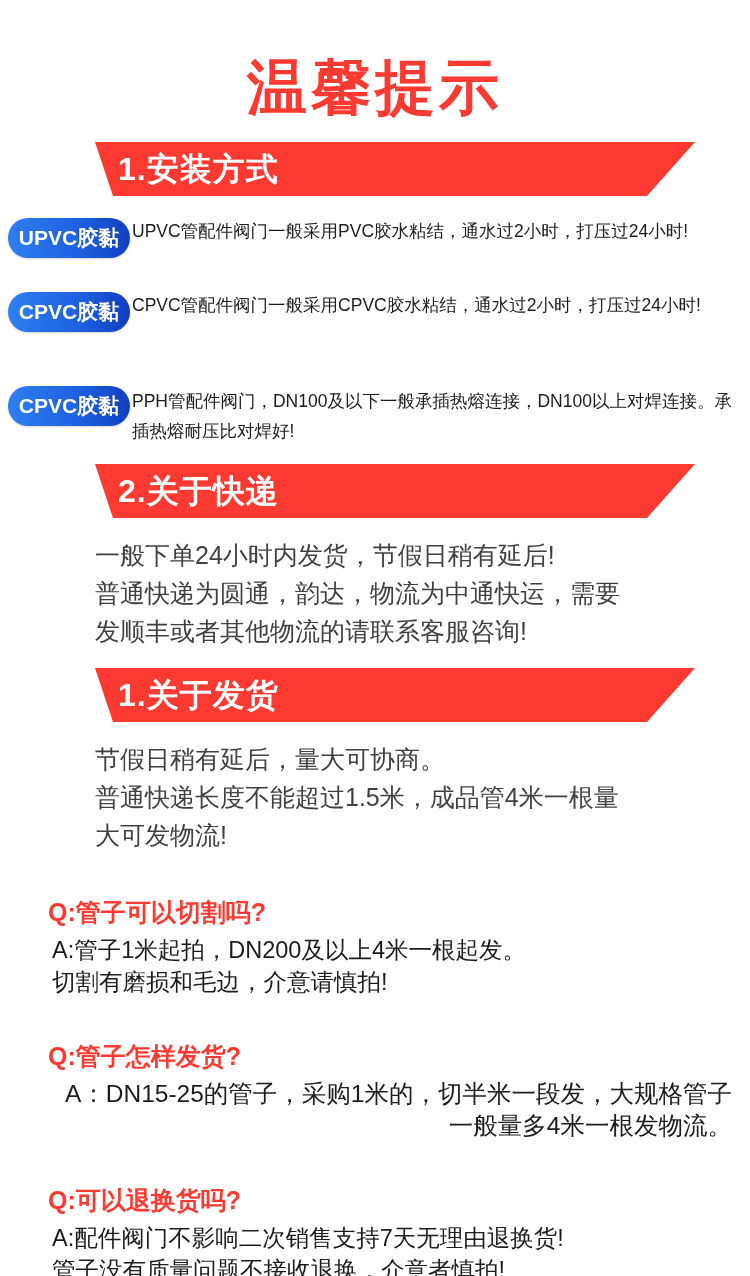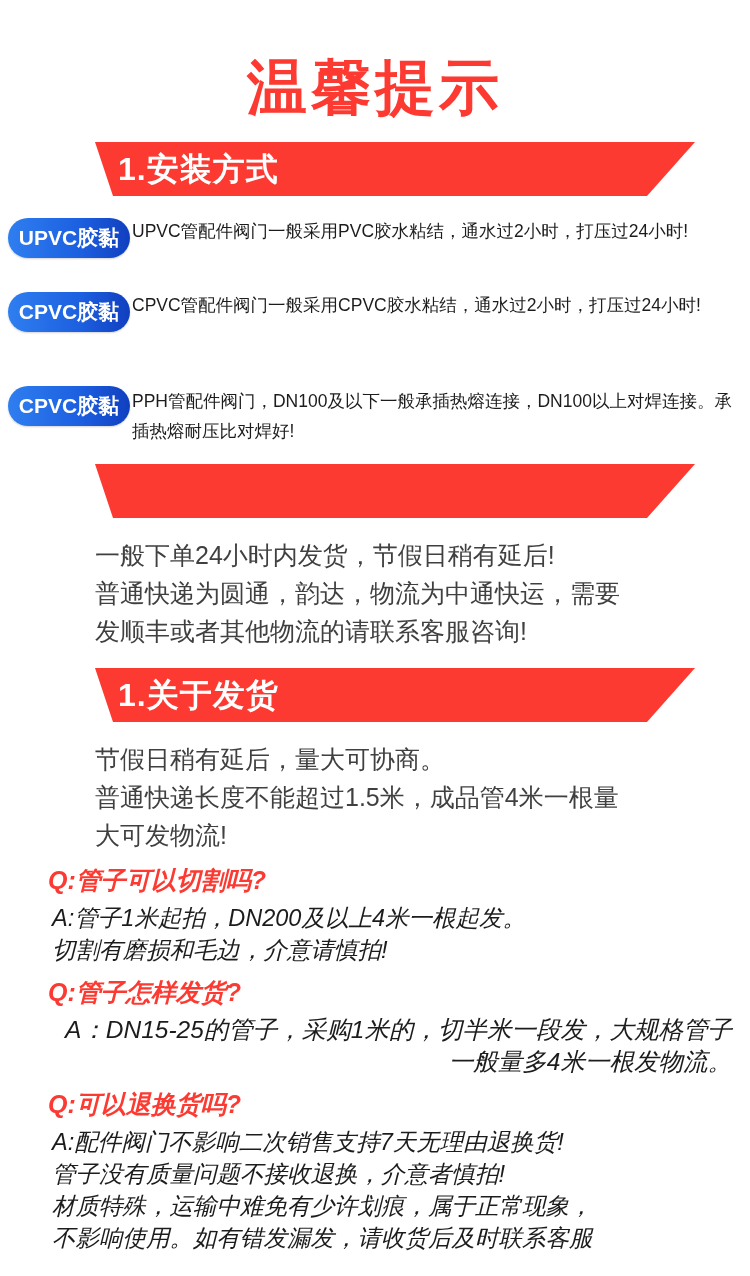--- a/index.html
+++ b/index.html
@@ -101,22 +101,21 @@
   
   .para {
     margin: 14px 30px 0 95px;
     color: #404040;
     font-size: 25px;
     line-height: 38px;
   }
 
   
   .qa-block {
-    margin-top: 8px;
-    font-style: italic;
+    margin-top: 40px;
   }
   .q {
     color: #fc3a31;
     font-size: 25px;
     font-weight: bold;
     margin-left: 48px;
     line-height: 36px;
   }
   .a {
     color: #1c1c1c;
@@ -159,20 +158,21 @@
 
     <div class="install-row">
       <div class="pill shifted">CPVC胶黏</div>
       <div class="install-text lower">PPH管配件阀门，DN100及以下一般承插热熔连接，DN100以上对焊连接。承插热熔耐压比对焊好!</div>
     </div>
 
   </div>
 
   <div class="banner-wrap">
     <div class="banner"></div>
+    <div class="banner-text">2.关于快递</div>
   </div>
   <div class="para" style="white-space: pre-line;">一般下单24小时内发货，节假日稍有延后!
 普通快递为圆通，韵达，物流为中通快运，需要
 发顺丰或者其他物流的请联系客服咨询!</div>
 
   <div class="banner-wrap">
     <div class="banner"></div>
     <div class="banner-text">1.关于发货</div>
   </div>
   <div class="para" style="white-space: pre-line;">节假日稍有延后，量大可协商。

